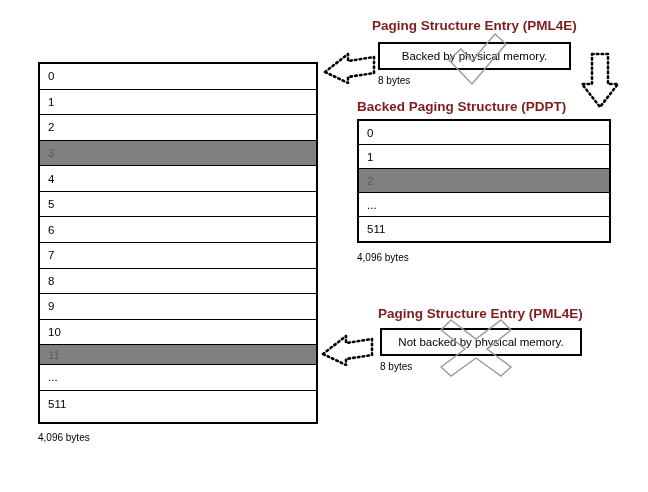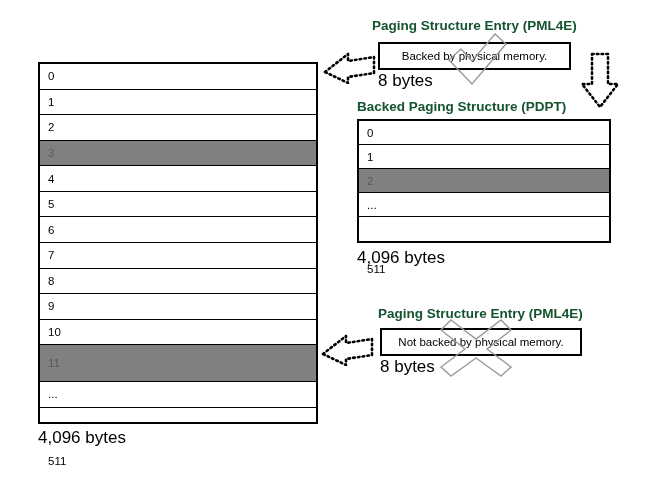--- a/index.html
+++ b/index.html
@@ -20,25 +20,25 @@
     left: 0; top: 0;
     width: 648px;
     height: 492px;
   }
   .heading {
     position: absolute;
     font-weight: bold;
     font-size: 13.5px;
     line-height: 16px;
     white-space: nowrap;
-    color: #14532d;
+    color: #7f1d1d;
   }
   .caption {
     position: absolute;
-    font-size: 17px;
+    font-size: 10px;
     line-height: 14px;
     white-space: nowrap;
     color: #000000;
   }
   
   .ptable {
     position: absolute;
     border: 2px solid #000000;
     box-sizing: border-box;
     background: #ffffff;
@@ -48,21 +48,20 @@
     border-bottom: 1px solid #000000;
     font-size: 11.5px;
     display: flex;
     align-items: center;
     padding-left: 8px;
     background: #ffffff;
     color: #000000;
   }
   .prow:last-child {
     border-bottom: none;
-    margin-top: 40px;
   }
   .prow.shaded {
     background: #808080;
     color: #5a5a5a;
   }
   
   .entrybox {
     position: absolute;
     border: 2px solid #000000;
     box-sizing: border-box;
@@ -117,21 +116,21 @@
       </div>
       <div class="prow" style="height: 25.5714px;">
         <span>8</span>
       </div>
       <div class="prow" style="height: 25.5714px;">
         <span>9</span>
       </div>
       <div class="prow" style="height: 25.5714px;">
         <span>10</span>
       </div>
-      <div class="prow shaded" style="height: 37px;">
+      <div class="prow shaded" style="height: 20px;">
         <span>11</span>
       </div>
       <div class="prow" style="height: 25.5714px;">
         <span>...</span>
       </div>
       <div class="prow" style="height: 25.5714px;">
         <span>511</span>
       </div>
     </div>
 

